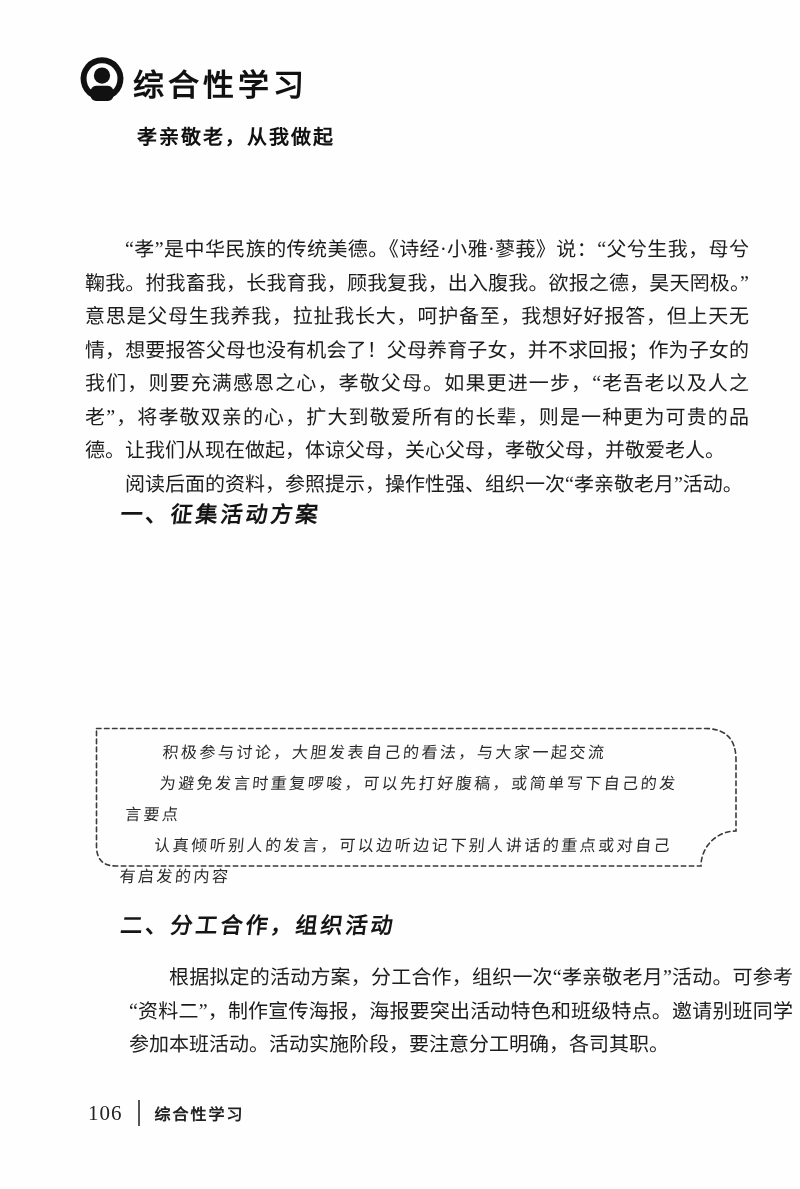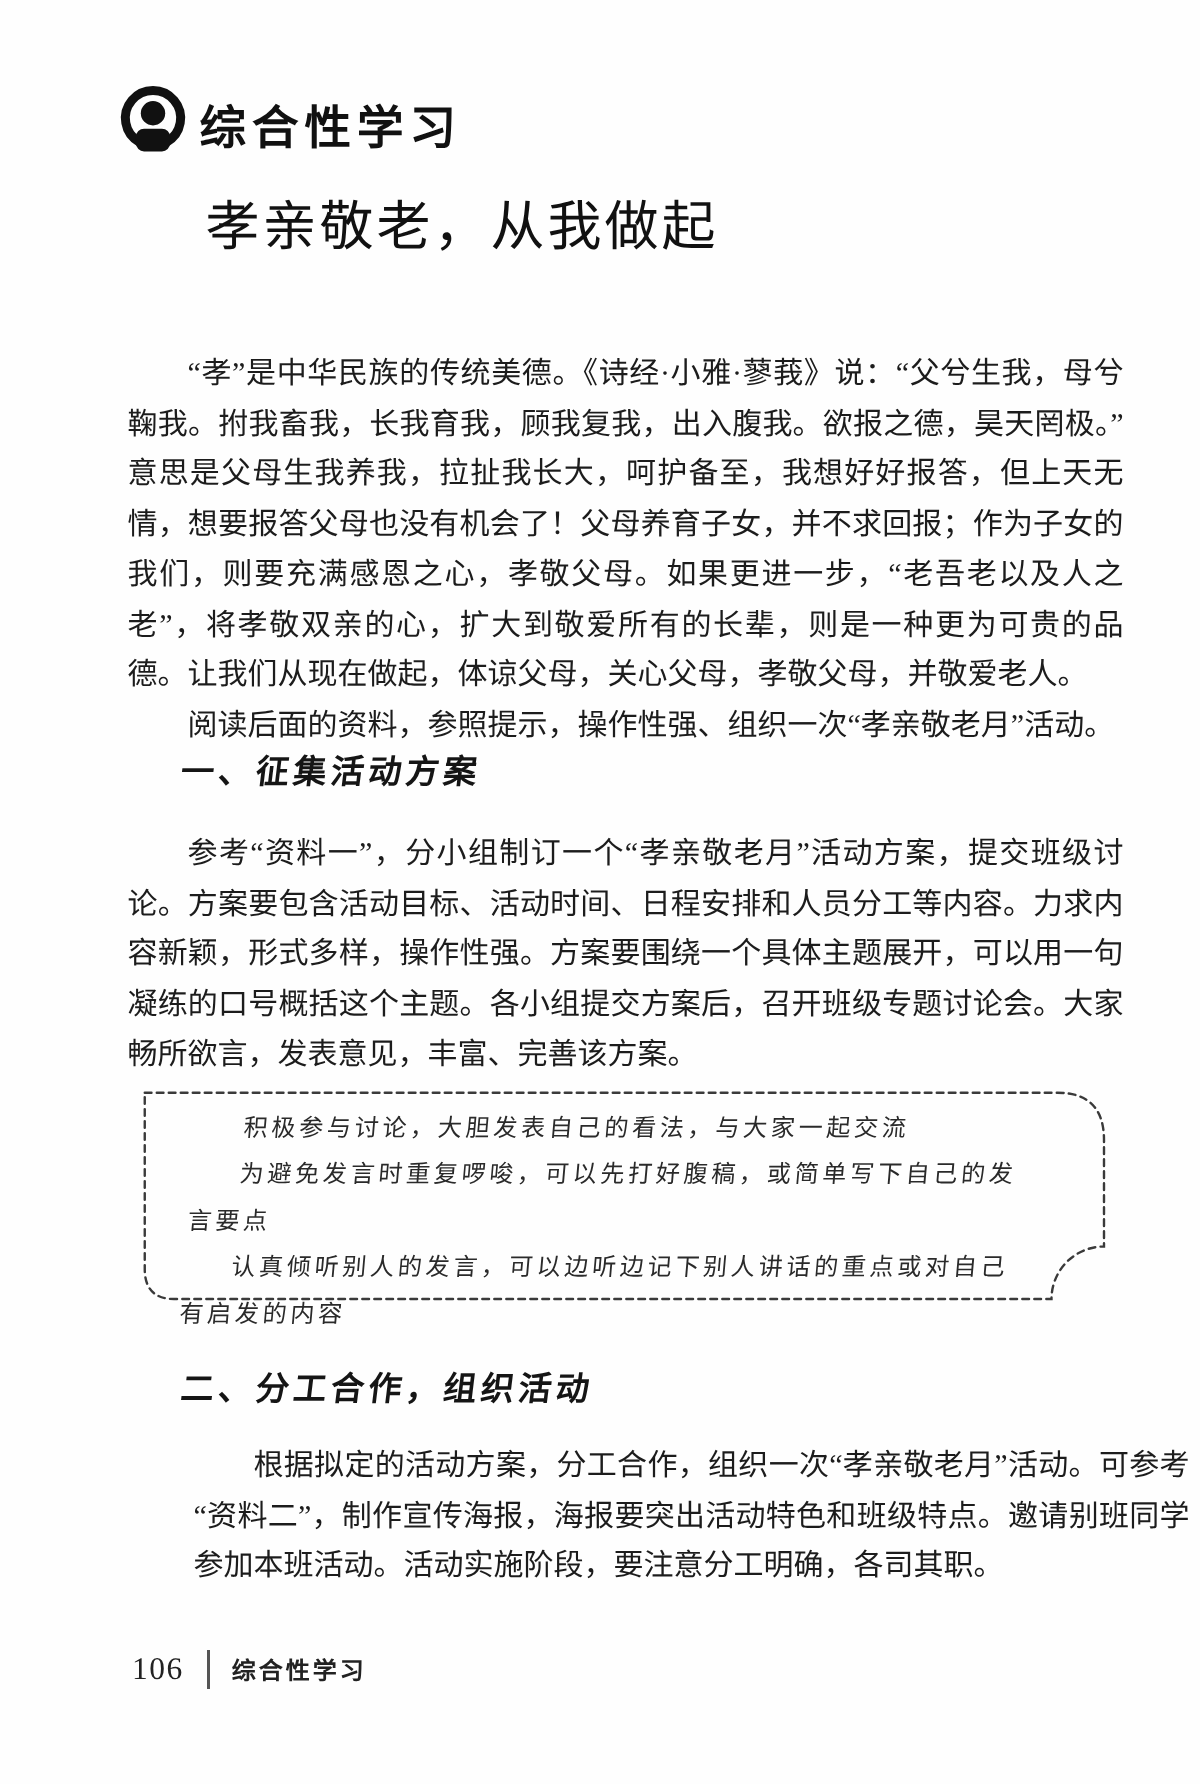--- a/index.html
+++ b/index.html
@@ -14,21 +14,21 @@
   
   .hdr-icon{position:absolute;left:76px;top:56px;width:52px;height:52px;}
   .hdr-label{
     position:absolute;left:133px;top:60px;
     font-family:"Liberation Sans","DejaVu Sans",sans-serif;
     font-size:31px;font-weight:bold;letter-spacing:4px;color:#111;
   }
   .page-title{
     position:absolute;left:137px;top:121px;
     font-family:"Liberation Sans","DejaVu Sans",sans-serif;
-    font-size:36px;font-weight:normal;letter-spacing:2px;color:#111;
+    font-size:20px;font-weight:bold;letter-spacing:2px;color:#111;
   }
   
   .bodyblock{
     position:absolute;left:85px;width:664px;
     font-size:20px;line-height:33.5px;
     text-align:justify;text-justify:inter-ideograph;
     color:#1c1c1c;
   }
   .bodyblock p{margin:0;text-indent:2em;}
   .intro{top:233px;}
@@ -47,21 +47,21 @@
   .notebox svg{position:absolute;left:0;top:0;}
   .notebox-text{
     position:absolute;left:30px;top:10px;width:566px;
     font-size:16px;line-height:31px;letter-spacing:2.5px;
     color:#2a2a2a;transform:skewX(-5deg);
   }
   .notebox-text p{margin:0;text-indent:2em;}
   
   .footer{
     position:absolute;left:88px;top:1100px;
-    display:flex;
+    display:flex;align-items:center;
   }
   .footer-num{font-size:21px;color:#222;letter-spacing:1px;}
   .footer-divider{width:2px;height:26px;background:#555;margin:0 15px;}
   .footer-label{
     font-family:"Liberation Sans","DejaVu Sans",sans-serif;
     font-size:16px;font-weight:bold;letter-spacing:2px;color:#222;
   }
 </style>
 </head>
 <body>
@@ -80,23 +80,20 @@
 
   <h1 class="page-title" style="margin:0">孝亲敬老，从我做起</h1>
 
   <div class="bodyblock intro">
     <p>“孝”是中华民族的传统美德。《诗经·小雅·蓼莪》说：“父兮生我，母兮鞠我。拊我畜我，长我育我，顾我复我，出入腹我。欲报之德，昊天罔极。”意思是父母生我养我，拉扯我长大，呵护备至，我想好好报答，但上天无情，想要报答父母也没有机会了！父母养育子女，并不求回报；作为子女的我们，则要充满感恩之心，孝敬父母。如果更进一步，“老吾老以及人之老”，将孝敬双亲的心，扩大到敬爱所有的长辈，则是一种更为可贵的品德。让我们从现在做起，体谅父母，关心父母，孝敬父母，并敬爱老人。</p>
     <p>阅读后面的资料，参照提示，操作性强、组织一次“孝亲敬老月”活动。</p>
   </div>
 
   <h2 class="sec-heading sec1-heading" style="margin:0">一、征集活动方案</h2>
 
-  <div class="bodyblock sec1-body">
-    <p>参考“资料一”，分小组制订一个“孝亲敬老月”活动方案，提交班级讨论。方案要包含活动目标、活动时间、日程安排和人员分工等内容。力求内容新颖，形式多样，操作性强。方案要围绕一个具体主题展开，可以用一句凝练的口号概括这个主题。各小组提交方案后，召开班级专题讨论会。大家畅所欲言，发表意见，丰富、完善该方案。</p>
-  </div>
 
   <div class="notebox">
     <svg width="644" height="142" viewBox="0 0 644 142" aria-hidden="true">
       <path d="M 1.5 1.5 H 610 Q 641 1.5 641 33 V 104 A 35 35 0 0 0 606 139 H 21 Q 1.5 139 1.5 119 Z" fill="none" stroke="#3a3a3a" stroke-width="1.6" stroke-dasharray="4.5 3.5" stroke-linecap="round"></path>
     </svg>
     <div class="notebox-text">
       <p>积极参与讨论，大胆发表自己的看法，与大家一起交流</p>
       <p>为避免发言时重复啰唆，可以先打好腹稿，或简单写下自己的发言要点</p>
       <p>认真倾听别人的发言，可以边听边记下别人讲话的重点或对自己有启发的内容</p>
     </div>

